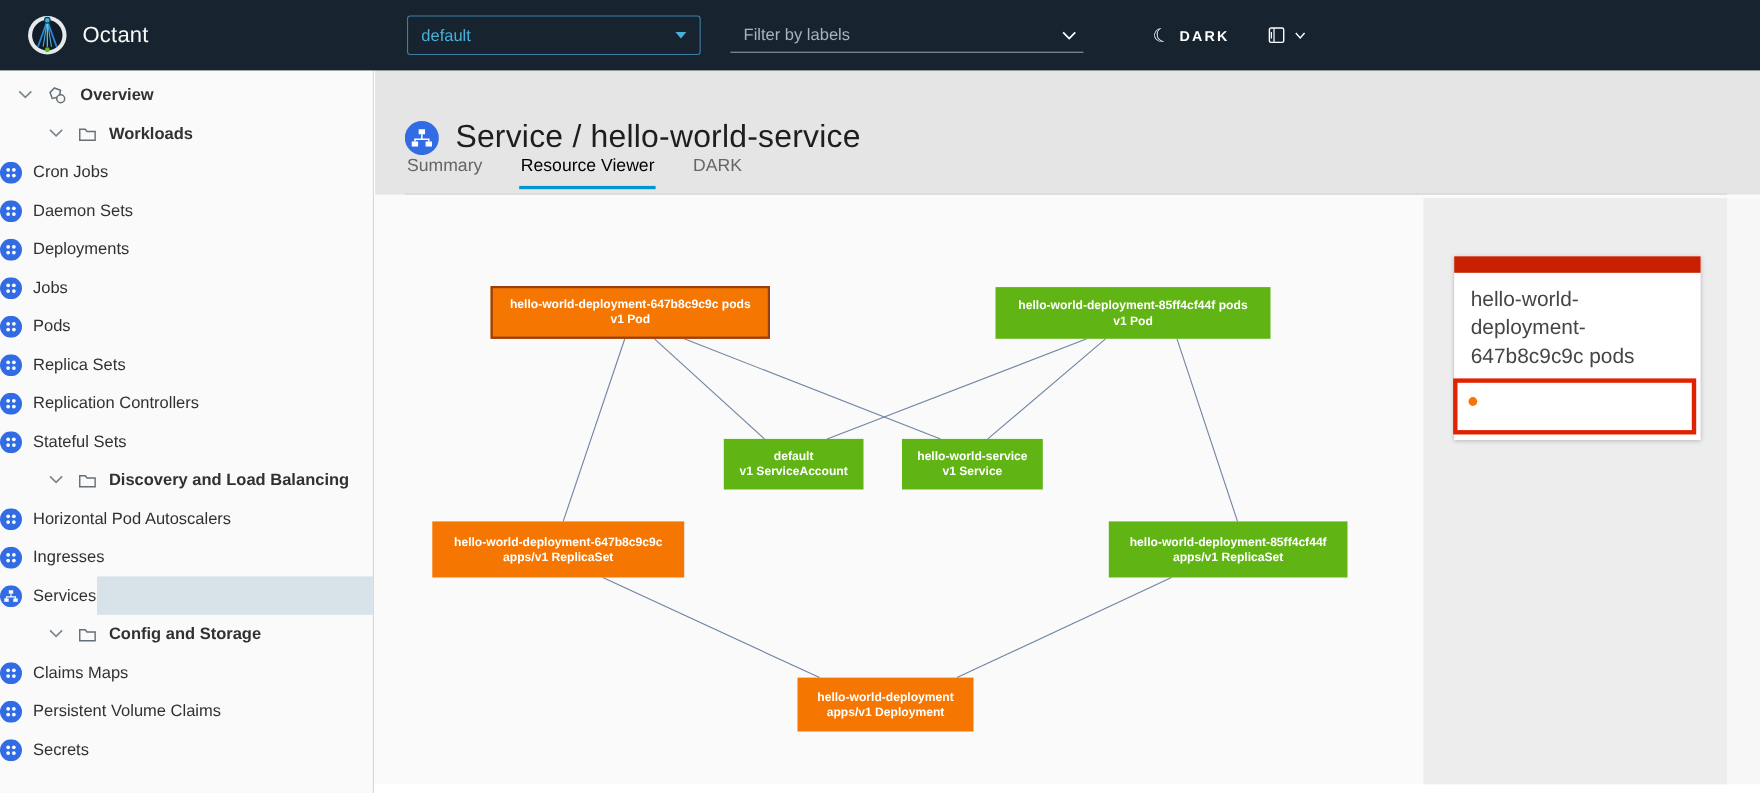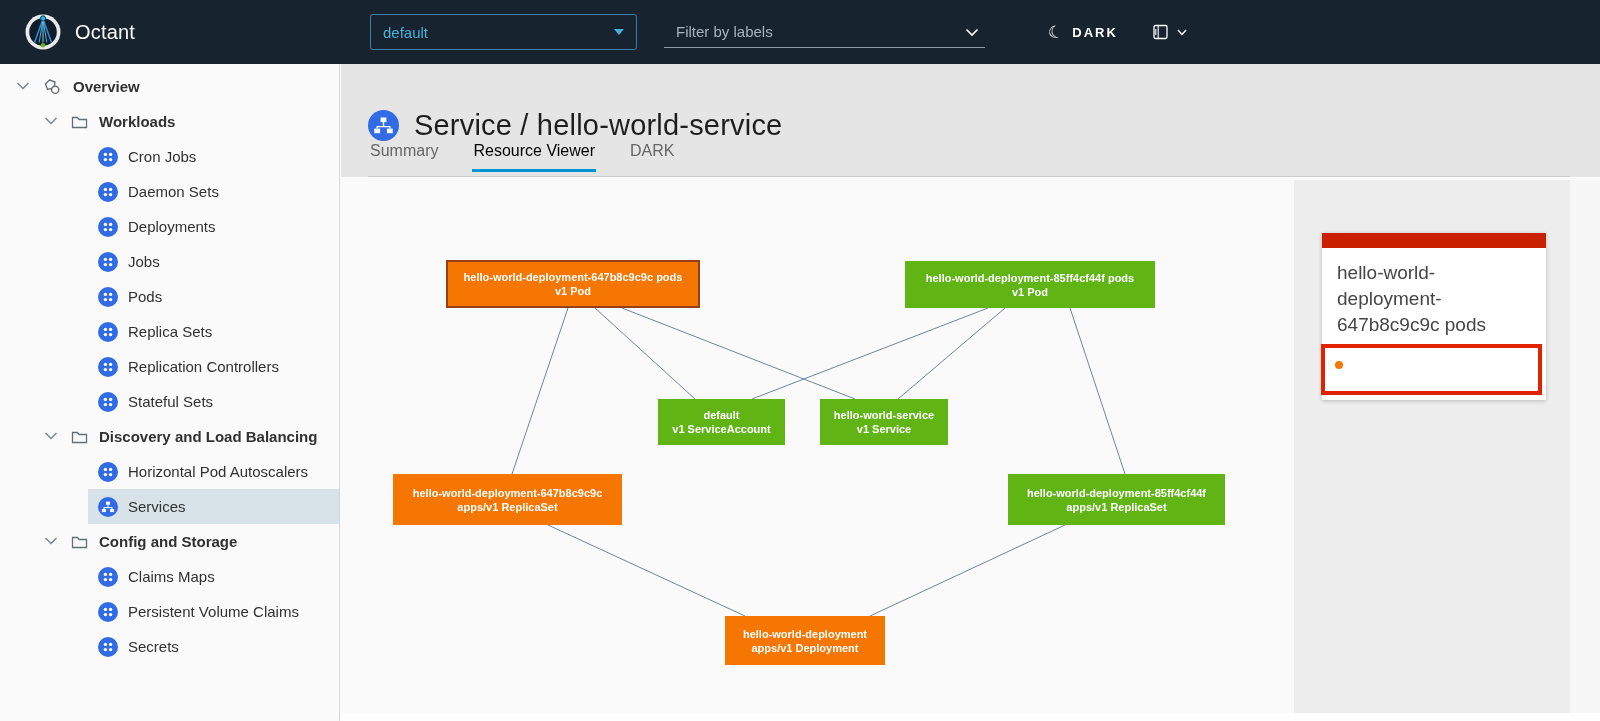--- a/index.html
+++ b/index.html
@@ -33,21 +33,21 @@
   .theme-label { font-size:13px; font-weight:700; letter-spacing:2px; }
   .context { position:absolute; left:1152px; top:0; height:64px; display:flex; align-items:center;
     gap:8px; color:#ffffff; font-size:15px; cursor:pointer; }
 
   
   .sidebar { position:absolute; left:0; top:64px; width:340px; height:657px; background:#fafafa;
     border-right:1px solid #d8d8d8; padding-top:5px; overflow:hidden; }
   .side-row { height:35px; display:flex; align-items:center; font-size:15px; color:#313131; cursor:pointer; }
   .side-row.root  { padding-left:16px; font-weight:700; }
   .side-row.group { padding-left:44px; font-weight:700; }
-  .side-row.item  { padding-left:98px; font-weight:400; }
+  .side-row.item  { font-weight:400; }
   .side-row.item.selected { background:linear-gradient(to right, rgba(0,0,0,0) 88px, #d8e3e9 88px); }
   .side-row .chev { margin-right:13px; display:flex; }
   .side-row .gicon { margin-right:11px; display:flex; }
   .side-row .kicon { margin-right:10px; display:flex; }
 
   
   .main { position:absolute; left:341px; top:56px; width:1259px; height:640px; background:#e5e5e5; }
   .title-row { position:absolute; left:27px; top:34px; display:flex; align-items:center; gap:15px; }
   .page-title { font-size:29px; font-weight:400; color:#1e1e1e; letter-spacing:.2px; }
   .tabs { position:absolute; left:28px; top:86px; display:flex; }
@@ -264,20 +264,32 @@
         <svg width="20" height="20" viewBox="0 0 20 20">
           <circle cx="10" cy="10" r="10" fill="#326CE5"></circle>
           <circle cx="7.4" cy="7.4" r="1.7" fill="#fff"></circle>
           <circle cx="12.6" cy="7.4" r="1.7" fill="#fff"></circle>
           <circle cx="7.4" cy="12.6" r="1.7" fill="#fff"></circle>
           <circle cx="12.6" cy="12.6" r="1.7" fill="#fff"></circle>
         </svg>
       </span>
       <span>Horizontal Pod Autoscalers</span>
     </div>
+    <div class="side-row item">
+      <span class="kicon">
+        <svg width="20" height="20" viewBox="0 0 20 20">
+          <circle cx="10" cy="10" r="10" fill="#326CE5"></circle>
+          <circle cx="7.4" cy="7.4" r="1.7" fill="#fff"></circle>
+          <circle cx="12.6" cy="7.4" r="1.7" fill="#fff"></circle>
+          <circle cx="7.4" cy="12.6" r="1.7" fill="#fff"></circle>
+          <circle cx="12.6" cy="12.6" r="1.7" fill="#fff"></circle>
+        </svg>
+      </span>
+      <span>Ingresses</span>
+    </div>
     <div class="side-row item selected">
       <span class="kicon">
         <svg width="20" height="20" viewBox="0 0 20 20">
           <circle cx="10" cy="10" r="10" fill="#326CE5"></circle>
           <rect x="8" y="4.6" width="4" height="3.1" fill="#fff"></rect>
           <rect x="3.9" y="12" width="4" height="3.1" fill="#fff"></rect>
           <rect x="12.1" y="12" width="4" height="3.1" fill="#fff"></rect>
           <path d="M10 7.7 v2 M5.9 12 v-1.4 h8.2 V12 M10 9.7 v0.9" fill="none" stroke="#fff" stroke-width="1"></path>
         </svg>
       </span>

